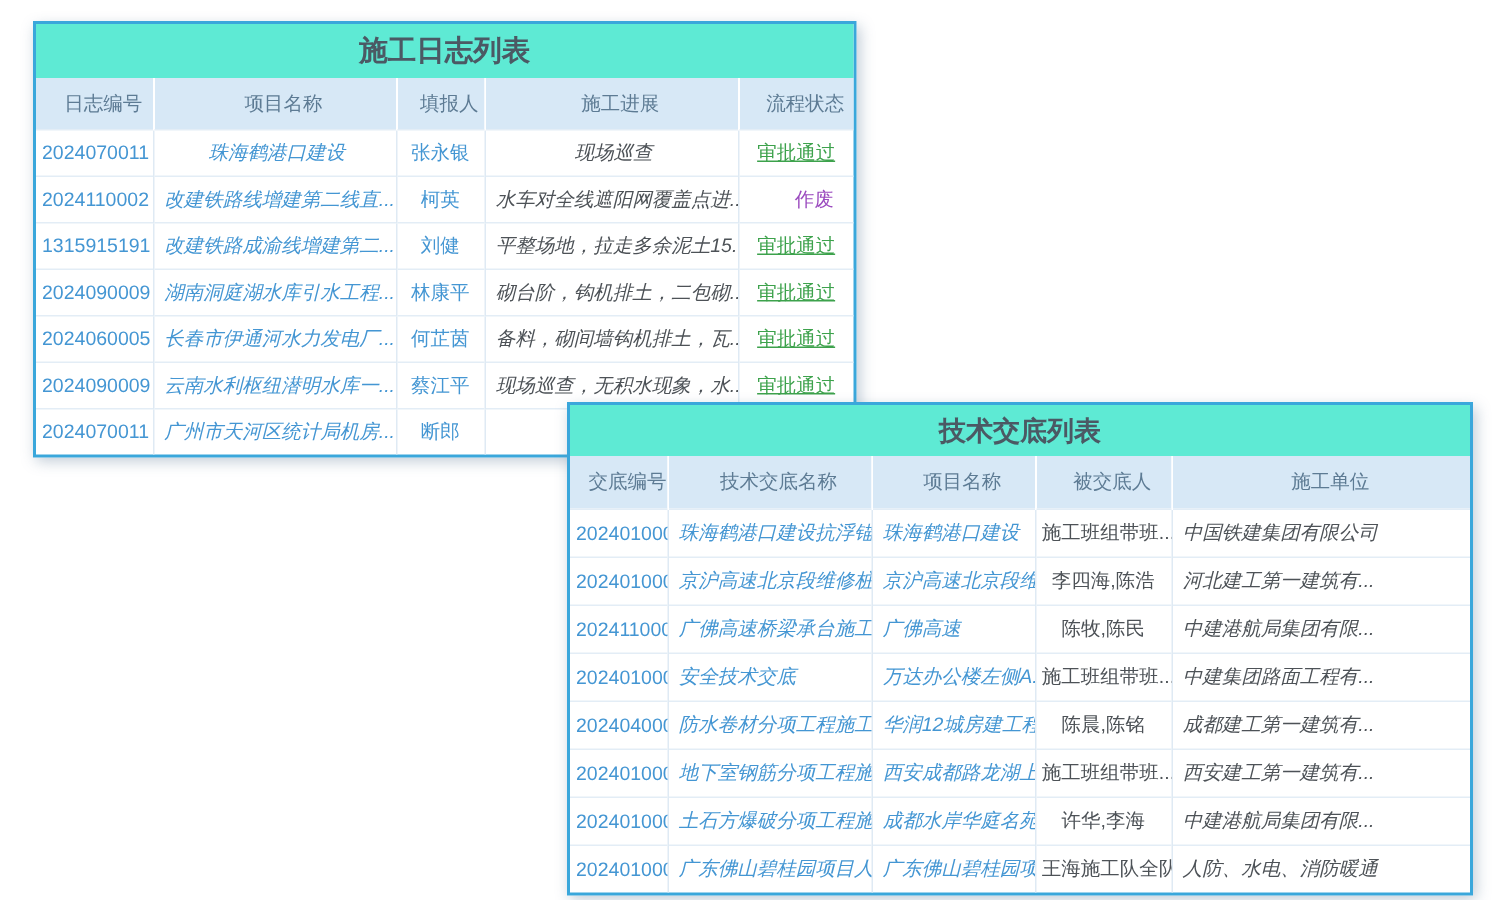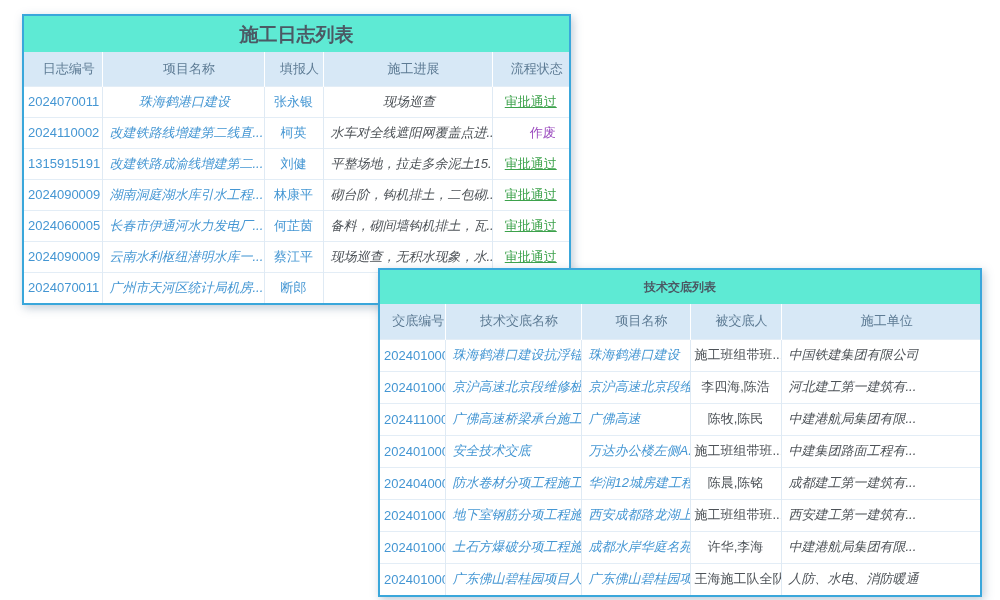--- a/index.html
+++ b/index.html
@@ -4,21 +4,21 @@
 <style>
   * { margin:0; padding:0; box-sizing:border-box; }
   html,body { width:1000px; height:600px; background:#ffffff; overflow:hidden;
               font-family:"Liberation Sans","DejaVu Sans",sans-serif; }
   .panel { position:absolute; background:#ffffff; border:2px solid #3aa7db;
            box-shadow:2px 3px 9px rgba(115,140,165,0.45); }
   #log-panel { left:22px; top:14px; width:549px; z-index:1; }
   #disclosure-panel { left:378px; top:268px; width:604px; z-index:2; }
   .panel-title { text-align:center; font-weight:bold; color:#4b5964; background:#5eead4; }
   #log-panel .panel-title { height:36px; line-height:38px; font-size:19px; }
-  #disclosure-panel .panel-title { height:34px; line-height:35px; font-size:12px; }
+  #disclosure-panel .panel-title { height:34px; line-height:35px; font-size:18px; }
   table { width:100%; border-collapse:collapse; table-layout:fixed; font-size:13px; }
   thead th { background:#d7e8f6; color:#5d7b94; font-weight:normal;
              border-left:1px solid #ffffff; overflow:hidden; white-space:nowrap;padding-left:12px; }
   thead th:first-child { border-left:none; }
   #log-panel thead th { height:34px; }
   #disclosure-panel thead th { height:35px; }
   tbody td { border-top:1px solid #e3edf6; border-left:1px solid #dfeaf4;
              color:#4d5257; white-space:nowrap; overflow:hidden; padding:0 4px; }
   tbody td:first-child { border-left:none; }
   #log-panel tbody td { height:31px;text-align:center; }

